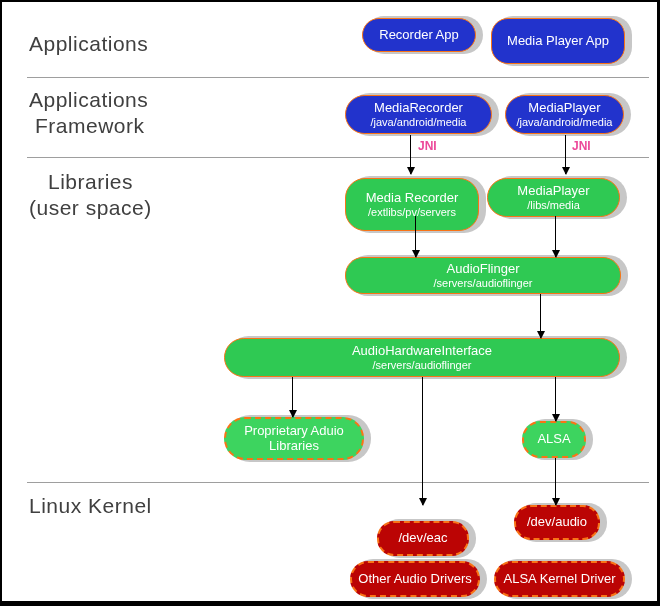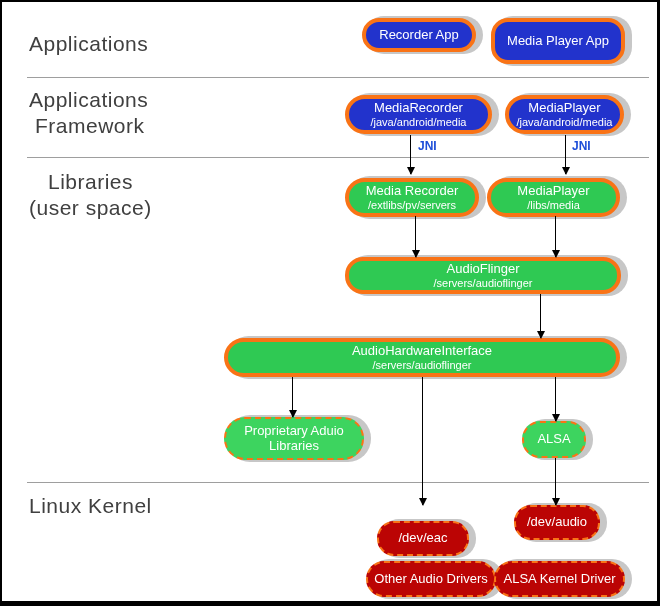--- a/index.html
+++ b/index.html
@@ -18,63 +18,63 @@
   .lab-fw1{left:27px;top:86px;}
   .lab-fw2{left:33px;top:112px;}
   .lab-lib1{left:46px;top:168px;}
   .lab-lib2{left:27px;top:194px;}
   .lab-kernel{left:27px;top:492px;}
 
   
   .node{
     position:absolute;box-sizing:border-box;display:flex;flex-direction:column;
     justify-content:center;align-items:center;text-align:center;color:#fff;
-    border:4px solid #f97316;border-radius:20px;
+    border:1px solid #f97316;border-radius:20px;
     box-shadow:5px 0 0 2px #c7c7c7;line-height:1.15;
   }
   .node .title{font-size:13px;}
   .node .sub{font-size:11px;}
   .blue{background:#2233cc;}
   .green{background:#2fc953;}
   .greend{background:#3dd45f;border-style:dashed;border-width:2px;}
   .redd{background:#bb0404;border-style:dashed;border-width:2px;}
 
   .n-recorder-app{left:360px;top:16px;width:114px;height:34px;border-radius:17px;}
   .n-media-player-app{left:489px;top:16px;width:134px;height:46px;border-radius:17px;}
   .n-mediarecorder-fw{left:343px;top:93px;width:147px;height:39px;}
   .n-mediaplayer-fw{left:503px;top:93px;width:119px;height:39px;}
-  .n-mediarecorder-lib{left:343px;top:176px;width:134px;height:39px;}
+  .n-mediarecorder-lib{left:343px;top:176px;width:134px;height:53px;}
   .n-mediaplayer-lib{left:485px;top:176px;width:133px;height:39px;}
   .n-audioflinger{left:343px;top:255px;width:276px;height:37px;border-radius:18px;}
   .n-ahi{left:222px;top:336px;width:396px;height:39px;}
   .n-proprietary{left:222px;top:415px;width:140px;height:43px;border-radius:21px;padding:7px 8px;}
   .n-alsa{left:520px;top:419px;width:64px;height:37px;border-radius:18px;}
   .n-dev-eac{left:375px;top:503px;width:92px;height:35px;border-radius:17px;margin-top:16px;}
   .n-dev-audio{left:512px;top:503px;width:86px;height:35px;border-radius:17px;}
-  .n-other-drivers{left:364px;top:559px;width:130px;height:36px;border-radius:18px;}
+  .n-other-drivers{left:348px;top:559px;width:130px;height:36px;border-radius:18px;}
   .n-alsa-kernel{left:492px;top:559px;width:131px;height:36px;border-radius:18px;}
 
   
   .arrow{position:absolute;width:0;border-left:1px solid #000;}
   .arrow::after{
     content:"";position:absolute;left:-4.5px;bottom:-1px;width:0;height:0;
     border-left:4px solid transparent;border-right:4px solid transparent;
     border-top:8px solid #000;
   }
   .a1{left:408px;top:133px;height:39px;}
   .a2{left:563px;top:133px;height:39px;}
   .a3{left:413px;top:214px;height:41px;}
   .a4{left:553px;top:214px;height:41px;}
   .a5{left:538px;top:292px;height:44px;}
   .a6{left:290px;top:375px;height:40px;}
   .a7{left:553px;top:375px;height:44px;}
   .a8{left:420px;top:375px;height:128px;}
   .a9{left:553px;top:456px;height:47px;}
 
-  .jni{position:absolute;font-size:12px;font-weight:bold;color:#1d4ed8;}
+  .jni{position:absolute;font-size:12px;font-weight:bold;color:#ec4899;}
   .jni1{left:416px;top:137px;}
   .jni2{left:570px;top:137px;}
 </style>
 </head>
 <body>
 
 <div class="frame">
 
   <div class="divider div1"></div>
   <div class="divider div2"></div>

